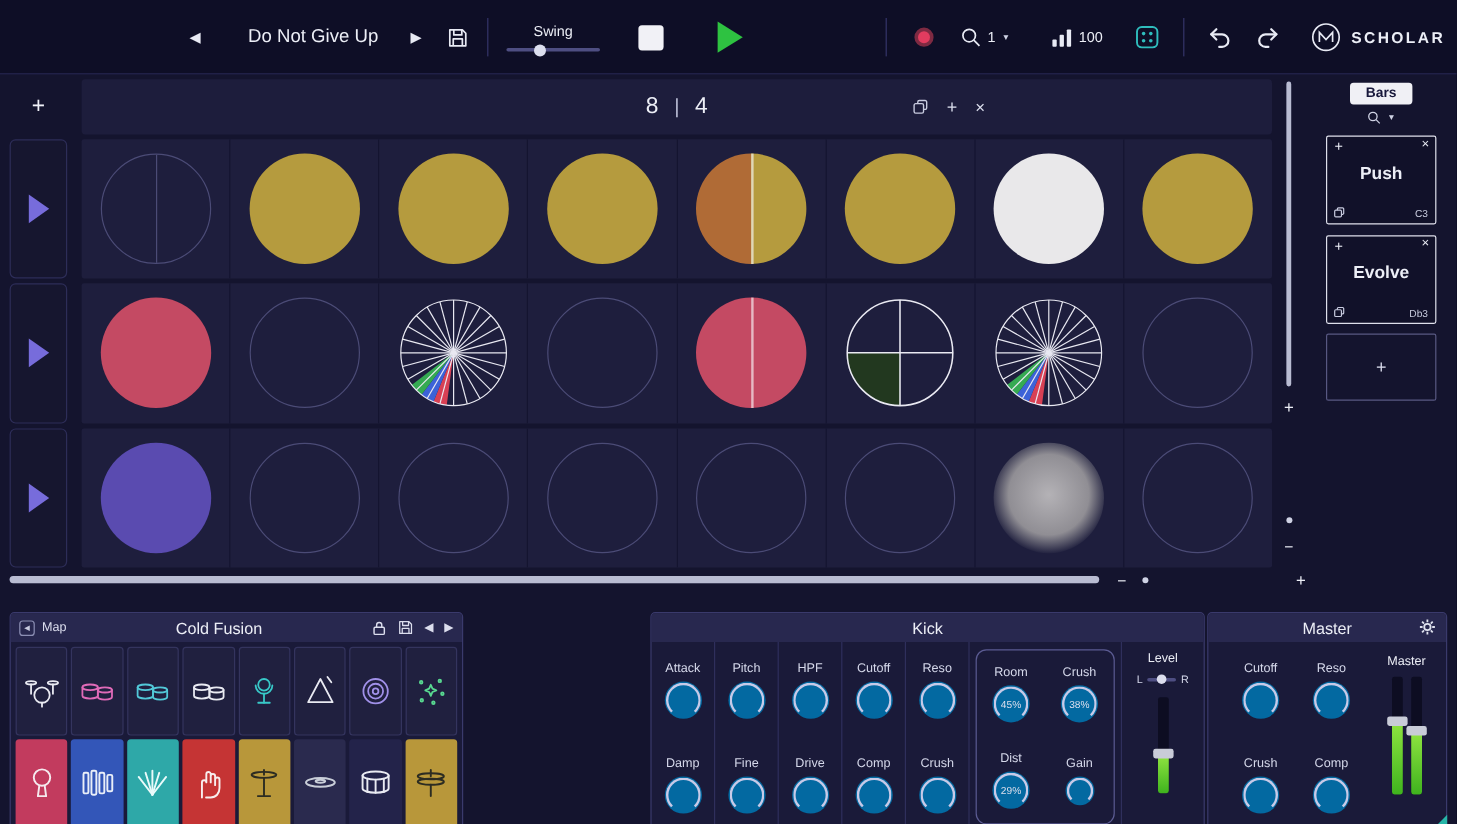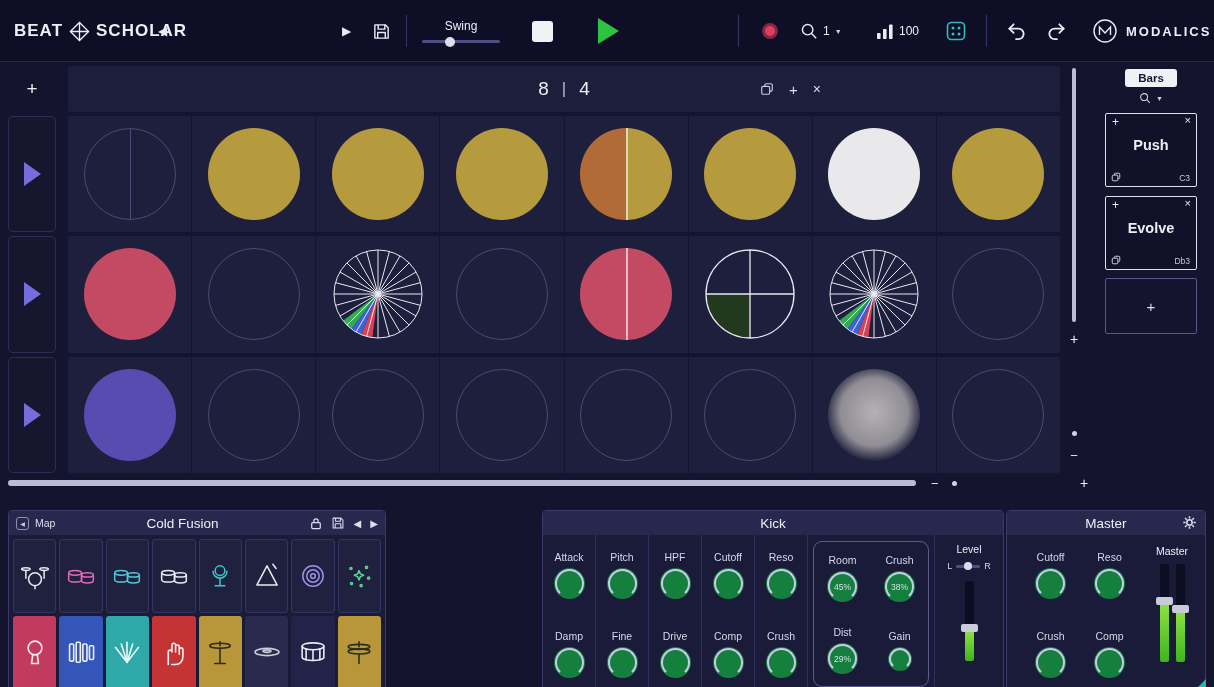--- a/index.html
+++ b/index.html
@@ -100,21 +100,21 @@
   .kit-arrow{font-size:10px;color:#dcdeee;}
   .pads{height:158px;display:grid;grid-template-columns:repeat(8,1fr);grid-template-rows:1fr 1fr;gap:3px;padding:4px;}
   .pad{border-radius:3px;display:flex;align-items:center;justify-content:center;}
   .pad.dark{background:#20203f;border:1px solid #34345e;}
 
   .channel{left:542px;width:462px;}
   .kick-body{display:flex;height:158px;justify-content:flex-end;}
   .kcol{width:53px;border-right:1px solid #2f2f5c;display:flex;flex-direction:column;}
   .kcell{flex:1;display:flex;flex-direction:column;align-items:center;justify-content:center;gap:5px;}
   .klabel{font-size:10.5px;color:#d5d8ea;}
-  .knob{width:31px;height:31px;border-radius:50%;background:#15803d;position:relative;flex:none;}
+  .knob{width:31px;height:31px;border-radius:50%;background:#0369a1;position:relative;flex:none;}
   .knob::before{content:"";position:absolute;inset:1px;border-radius:50%;border:2.5px solid #c7cae8;border-bottom-color:transparent;}
   .knob.pct{display:flex;align-items:center;justify-content:center;}
   .knob.pct span{font-size:8.5px;color:#dcdfee;z-index:1;}
   .knob.small{width:24px;height:24px;}
   .sends{width:116px;margin:6px 5px;border:1px solid #5b5b92;border-radius:9px;display:grid;grid-template-columns:1fr 1fr;}
   .level-col{flex:1;display:flex;flex-direction:column;align-items:center;padding-top:8px;border-left:1px solid #2f2f5c;}
   .level-label{font-size:10.5px;color:#eceef6;}
   .pan{display:flex;align-items:center;gap:4px;margin-top:6px;font-size:9px;color:#d5d8ea;}
   .pan-track{width:24px;height:3px;background:#4e4e82;border-radius:2px;position:relative;}
   .pan-thumb{position:absolute;left:50%;top:-3px;width:8px;height:8px;margin-left:-4px;border-radius:50%;background:#dcdeee;}
@@ -132,30 +132,23 @@
   .gear-btn{position:absolute;right:8px;top:4px;}
   .corner{position:absolute;right:-1px;bottom:-1px;width:0;height:0;border-bottom:15px solid #27b6a8;border-left:15px solid transparent;}
   .bottom-strip{position:absolute;left:390px;width:816px;top:190px;height:2px;background:#1faf9d;}
 </style>
 </head>
 <body>
 
 <div class="app">
 
   <header class="topbar">
-    <div class="tb logo" style="left:14px">
-      <span class="logo-text">BEAT</span>
-      <svg class="icon" width="21" height="21" viewBox="0 0 22 22" fill="none" stroke="#f0f1f8" stroke-width="1.4">
-        <path d="M11 1.5 L20.5 11 L11 20.5 L1.5 11 Z"></path>
-          <path d="M11 1.5 V20.5 M1.5 11 H20.5"></path>
-      </svg>
-      <span class="logo-text">SCHOLAR</span>
-    </div>
 
     <button class="tb ghost-arrow" style="left:158px">◀</button>
+    <div class="tb preset" style="left:186px">Do Not Give Up</div>
     <button class="tb ghost-arrow" style="left:342px">▶</button>
 
     <button class="tb" style="left:372px">
       <svg class="icon" width="19" height="19" viewBox="0 0 20 20" fill="none" stroke="#e8eaf4" stroke-width="1.5" stroke-linejoin="round">
         <path d="M3 3 h11 l3 3 v11 H3 Z"></path>
           <path d="M6.5 3 v4.5 h7 V3"></path>
           <path d="M6 17 v-6 h8 v6"></path>
       </svg>
     </button>
 
@@ -227,21 +220,21 @@
             <path d="M3.5 7.5 H13 a5.5 5.5 0 0 1 0 11 h-2.5"></path>
           </g>
       </svg>
     </button>
 
     <div class="tb brand" style="left:1092px">
       <svg class="icon" width="26" height="26" viewBox="0 0 26 26" fill="none" stroke="#e8eaf4" stroke-width="1.4">
         <circle cx="13" cy="13" r="11"></circle>
           <path d="M7.5 17 V9 l5.5 6 5.5 -6 v8"></path>
       </svg>
-      <span class="brand-text">MODALICS</span>
+      <span class="brand-text">SCHOLAR</span>
     </div>
   </header>
 
   <div class="main">
     <button class="rail-plus">+</button>
 
     <div class="sig-bar">
       <span class="sig-num">8</span>
       <span class="sig-sep">|</span>
       <span class="sig-num">4</span>

